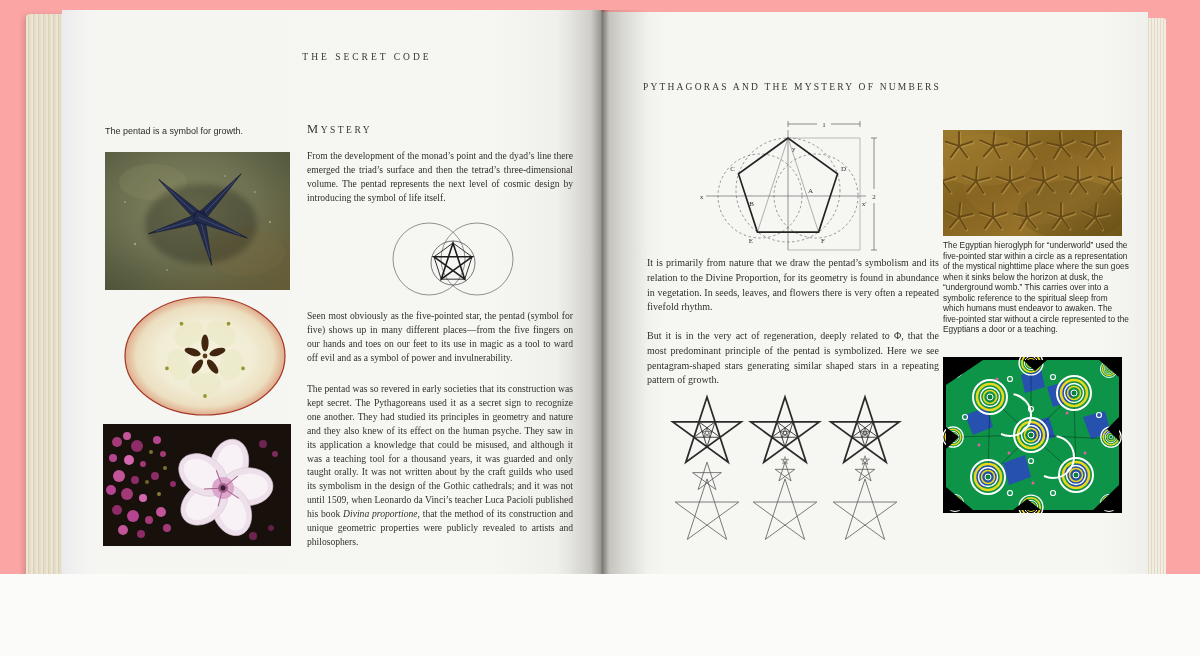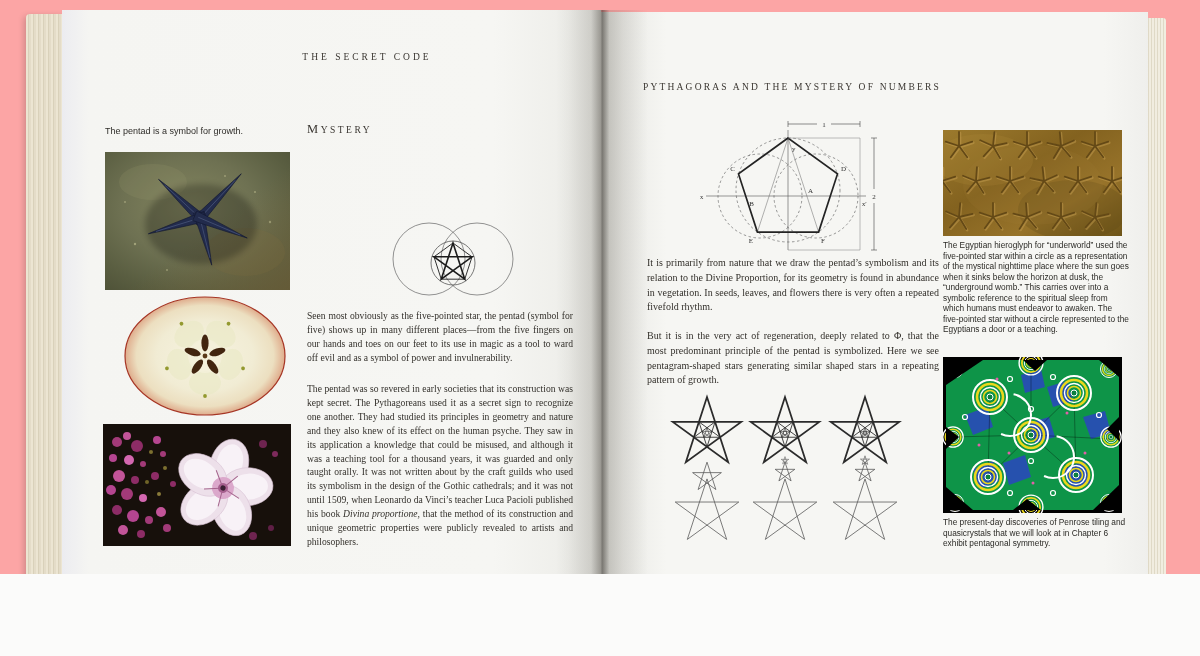--- a/index.html
+++ b/index.html
@@ -198,20 +198,21 @@
           <path d="M0,-3 L0,-19" transform="rotate(252)"></path>
         <path d="M0,-3 L0,-19" transform="rotate(324)"></path>
       </g>
       <circle r="5" fill="#a6608e"></circle>
         <circle r="2.6" fill="#3b2033"></circle>
     </g>
   </svg>
 
   <div class="content sec-heading" style="left:307px;top:122px;">MYSTERY</div>
 
+  <div class="content body-text" style="left:307px;top:149px;width:266px;">From the development of the monad’s point and the dyad’s line there emerged the triad’s surface and then the tetrad’s three-dimensional volume. The pentad represents the next level of cosmic design by introducing the symbol of life itself.</div>
 
   <svg class="content" style="left:382px;top:214px;" width="142" height="90" viewBox="0 0 142 90">
     <circle cx="47" cy="45" r="36" fill="none" stroke="#777" stroke-width="0.8"></circle>
     <circle cx="95" cy="45" r="36" fill="none" stroke="#777" stroke-width="0.8"></circle>
     <circle cx="71" cy="49" r="22" fill="none" stroke="#555" stroke-width="0.8"></circle>
     <polygon points="71,29 52.0,42.8 59.24,65.18 82.76,65.18 90.02,42.8" fill="none" stroke="#333" stroke-width="1"></polygon>
     <path d="M71,29 L59.24,65.18 L90.02,42.8 L52.0,42.8 L82.76,65.18 Z" fill="none" stroke="#1c1c1c" stroke-width="1.6"></path>
   </svg>
 
   <div class="content body-text" style="left:307px;top:309px;width:266px;">Seen most obviously as the five-pointed star, the pentad (symbol for five) shows up in many different places—from the five fingers on our hands and toes on our feet to its use in magic as a tool to ward off evil and as a symbol of power and invulnerability.</div>
@@ -414,17 +415,16 @@
         <polygon points="176,20 156,3 176,3"></polygon>
       <polygon points="3,130 30,153 3,153"></polygon>
         <polygon points="176,153 150,153 176,128"></polygon>
       <polygon points="3,70 16,80 3,92"></polygon>
         <polygon points="176,60 164,72 176,84"></polygon>
       <polygon points="80,3 92,14 104,3"></polygon>
         <polygon points="70,153 84,142 98,153"></polygon>
     </g>
   </svg>
 
-  <div class="content side-cap" style="left:943px;top:517px;width:186px;">The present-day discoveries of Penrose tiling and quasicrystals that we will look at in Chapter 6 exhibit pentagonal symmetry.</div>
 
   <div class="content pagenum" style="left:951px;top:585px;">57</div>
 
 </div>
 
 </body></html>

